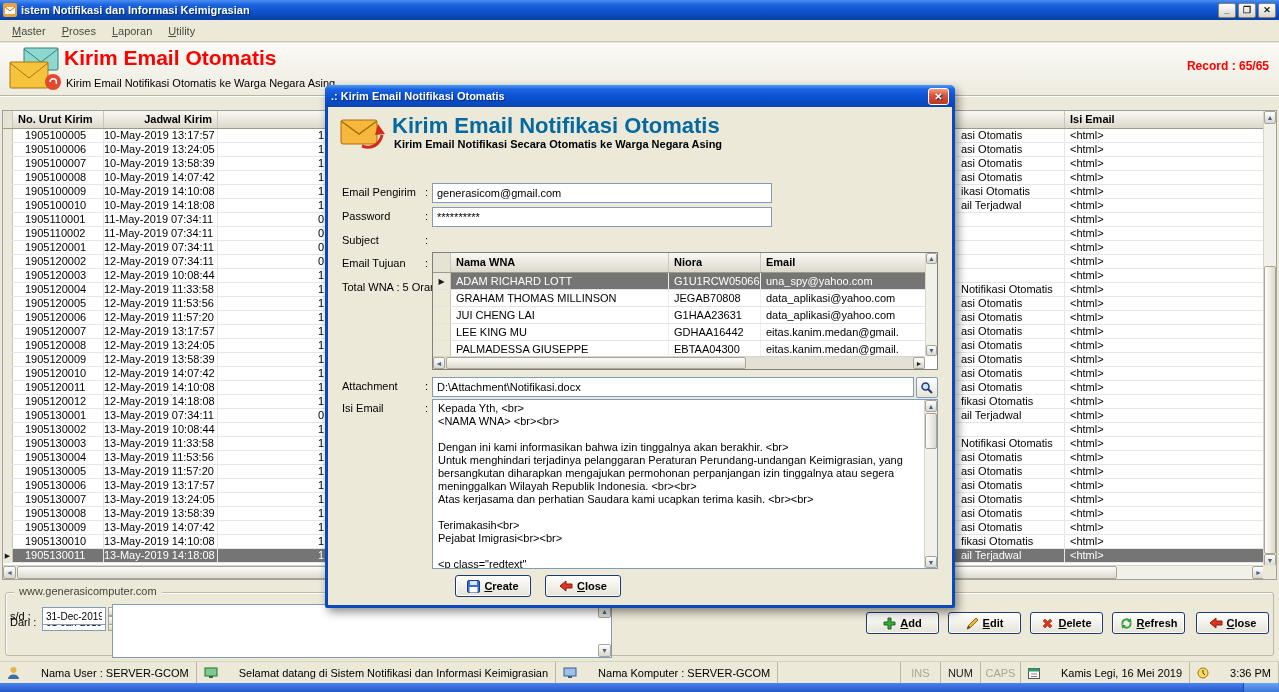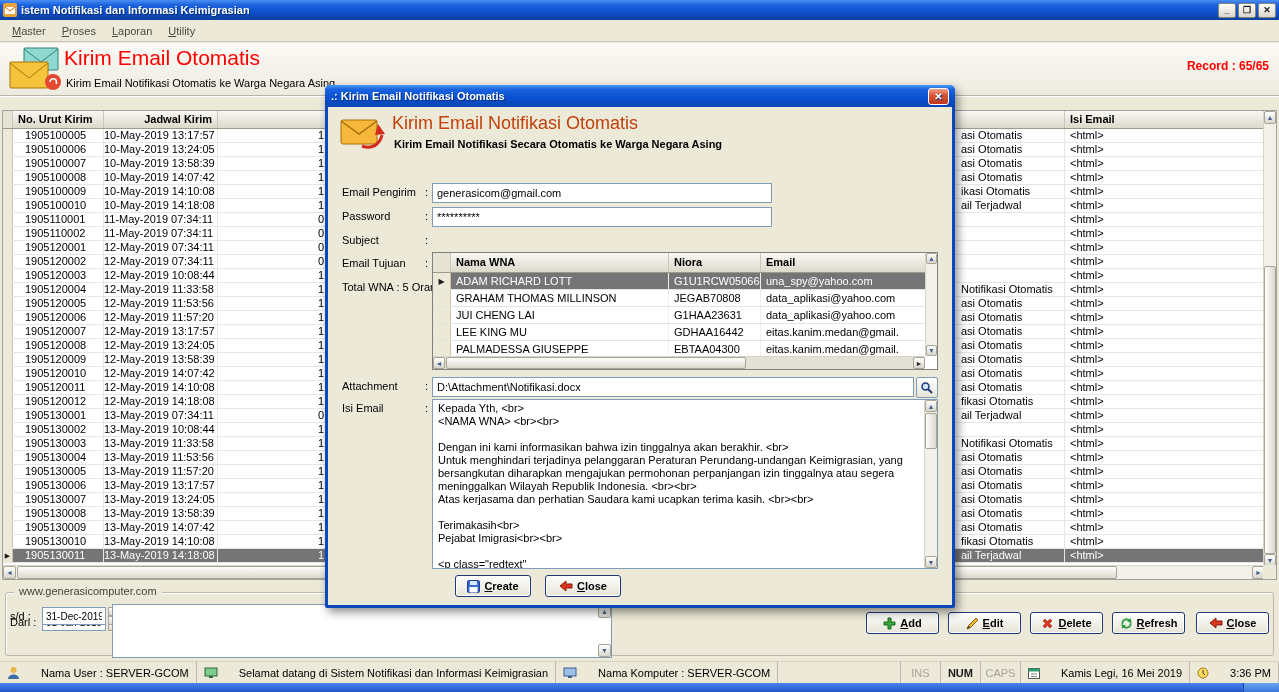--- a/index.html
+++ b/index.html
@@ -20,21 +20,21 @@
 
   
   .menubar{position:absolute;left:0;top:20px;width:100%;height:22px;display:flex;align-items:center;padding:0 4px;
     background:#ece9d8;border-bottom:1px solid #c9c5b6;color:#4a4a40}
   .menu-item{padding:3px 8px}
 
   
   .pageheader{position:absolute;left:0;top:43px;width:100%;height:53px;
     background:linear-gradient(180deg,#fbfaf6,#edebdf);border-bottom:1px solid #b8b5a6;box-shadow:0 1px 0 #fff}
   .header-icon{position:absolute;left:8px;top:3px}
-  .page-title{position:absolute;left:64px;top:3px;font-size:21px;font-weight:normal;color:#f00}
+  .page-title{position:absolute;left:64px;top:3px;font-size:21px;font-weight:bold;color:#f00}
   .page-subtitle{position:absolute;left:66px;top:34px;font-weight:normal}
   .record{position:absolute;right:10px;top:16px;color:#f00;font-weight:bold;font-size:12px}
 
   
   .maingrid{position:absolute;left:2px;top:110px;width:1275px;height:470px;background:#fff;border:1px solid #a0a0a0}
   .mg-header{position:absolute;left:0;top:0;width:1262px;height:18px;
     background:linear-gradient(#f9f8f4,#dcd9ca);border-bottom:1px solid #9d9a8d}
   .mgh{position:absolute;top:0;bottom:0;font-weight:bold;padding:2px 5px;border-right:1px solid #cac7b8;
     white-space:nowrap;overflow:hidden}
   .mgh-sel{left:0;width:10px;padding:0;background:#e6e3d4}
@@ -89,37 +89,37 @@
     background:linear-gradient(#fefefe,#f3f2ec 45%,#e6e4d7);border:1px solid #1d3a77;border-radius:3px;
     font-weight:bold;box-shadow:inset 0 0 0 1px #fff}
   .ic{display:inline-flex}
 
   
   .statusbar{position:absolute;left:0;top:661px;width:100%;height:22px;background:#ece9d8;border-top:1px solid #d5d2c2;
     display:flex;align-items:stretch}
   .seg{display:flex;align-items:center;gap:21px;padding:0 7px;border-right:1px solid #bcb9aa;white-space:nowrap}
   .seg.spacer{flex:1}
   .flag{width:40px;justify-content:center;color:#a8a496}
-  .flag.on{color:#1a1a1a;font-weight:bold}
+  .flag.on{color:#1a1a1a;font-weight:normal}
 
   
   .taskbar{position:absolute;left:0;top:683px;width:100%;height:9px;background:linear-gradient(180deg,#4a82ef,#2256c7)}
   .tray{position:absolute;right:0;top:0;bottom:0;width:36px;background:linear-gradient(180deg,#6aa5f4,#3a77d8);border-left:1px solid #1b49a8}
 
   
   .dialog{position:absolute;left:325px;top:85px;width:630px;height:523px;border-radius:6px 6px 2px 2px;
     background:#0a48bb;box-shadow:3px 4px 10px rgba(0,0,0,.45)}
   .dlg-titlebar{position:absolute;left:0;top:0;width:100%;height:22px;border-radius:5px 5px 0 0;display:flex;align-items:center;
     padding:0 6px;background:linear-gradient(180deg,#4a9bf6 0%,#1a63e0 20%,#0b51d2 55%,#0845b5 100%);
     color:#fff;font-weight:bold;text-shadow:1px 1px 1px #002c74}
   .dlg-close{margin-left:auto;width:21px;height:17px;background:linear-gradient(#f1a188,#d8573a 40%,#c0341a);
     border:1px solid #fff;border-radius:3px;color:#fff;font-weight:bold;font-size:10px;line-height:15px;text-align:center}
   .dlg-body{position:absolute;left:3px;right:3px;top:22px;bottom:3px;background:#ece9d8}
   .dlg-hicon{position:absolute;left:12px;top:6px}
-  .dlg-title2{position:absolute;left:64px;top:6px;font-size:18px;font-weight:normal;color:#c2410c}
+  .dlg-title2{position:absolute;left:64px;top:6px;font-size:22px;font-weight:bold;color:#0369a1}
   .dlg-sub{position:absolute;left:66px;top:31px;font-weight:bold}
   .flabel{position:absolute;left:14px;width:86px;display:flex;justify-content:space-between}
   .flabel::after{content:":"}
   .flabel2{position:absolute;left:14px}
   .dlg-input{position:absolute;left:104px;height:20px;border:1px solid #7f9db9;background:#fff;
     font:11px "Liberation Sans",sans-serif;padding:2px 4px}
 
   
   .wna-grid{position:absolute;left:104px;top:145px;width:506px;height:118px;background:#fff;border:1px solid #808080}
   .wna-header{position:absolute;left:0;top:0;width:492px;height:20px;background:linear-gradient(#f9f8f4,#dcd9ca);border-bottom:1px solid #9d9a8d}

